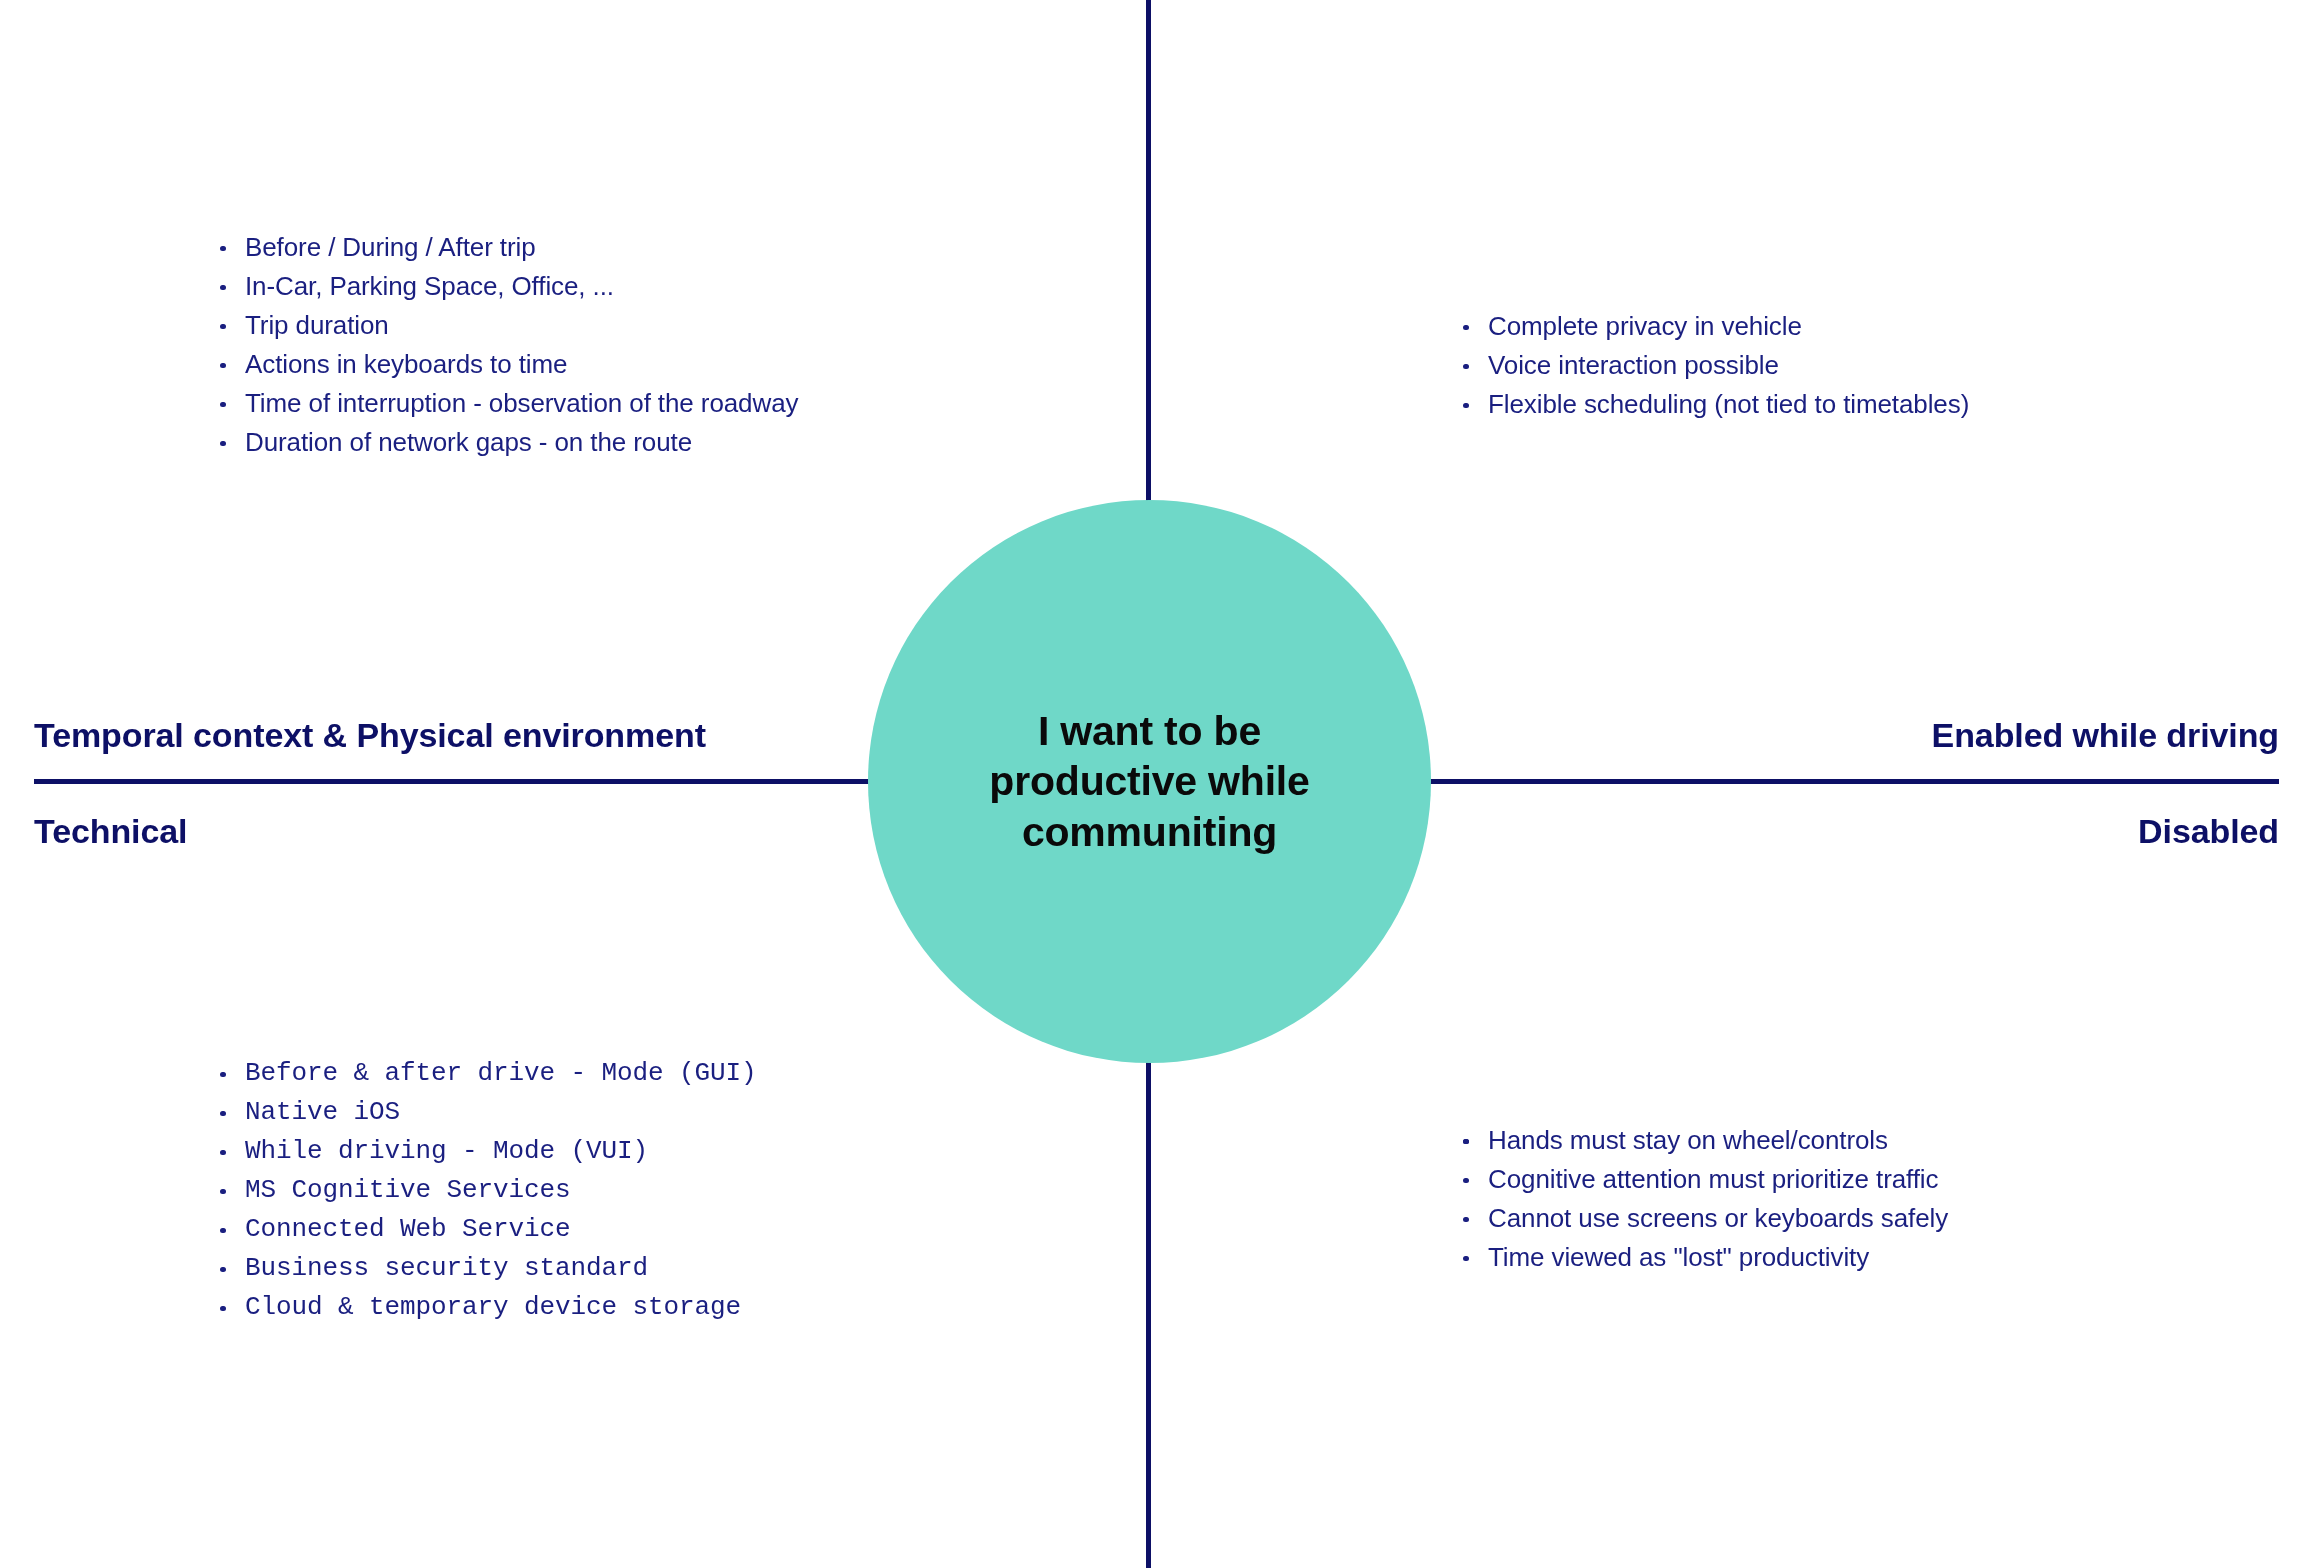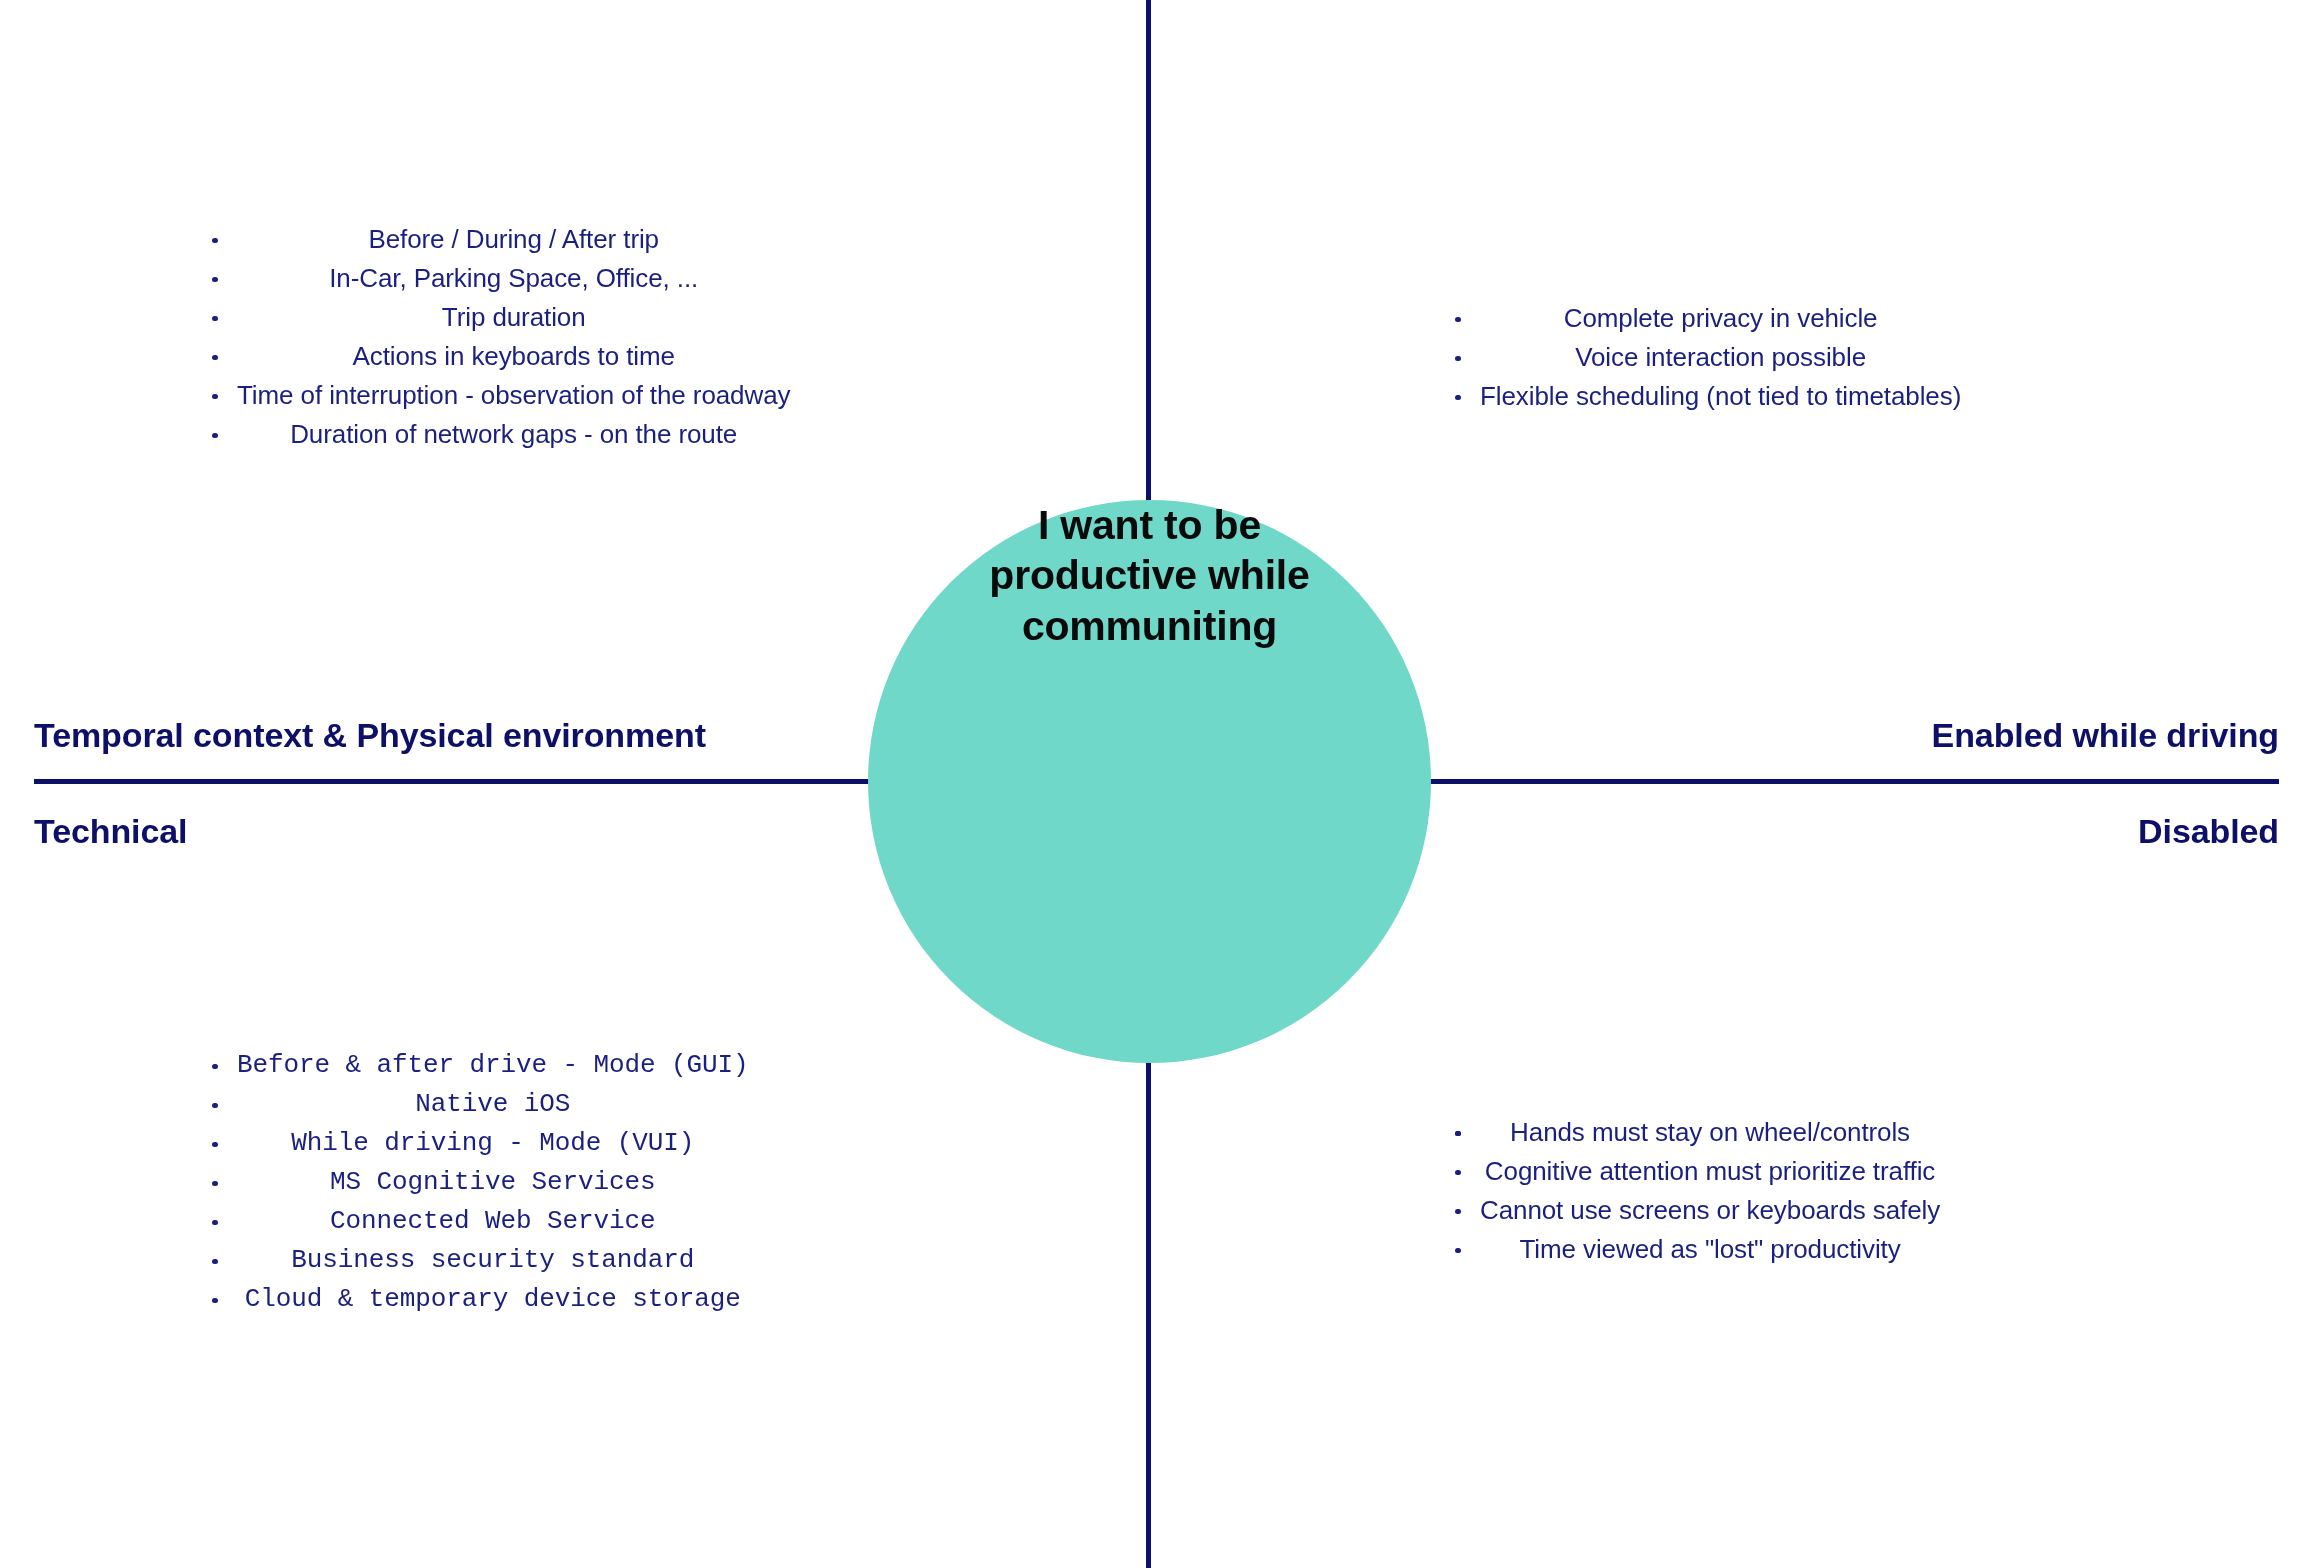--- a/index.html
+++ b/index.html
@@ -38,20 +38,21 @@
   
   .center-circle {
     position: absolute;
     left: 868px;
     top: 500px;
     width: 563px;
     height: 563px;
     border-radius: 50%;
     background: #6fd8c8;
     display: flex;
+    align-items: center;
     justify-content: center;
     z-index: 5;
   }
   .center-circle-text {
     width: 388px;
     text-align: center;
     font-size: 41px;
     line-height: 1.23;
     font-weight: 700;
     color: #0a0a0a;
@@ -70,25 +71,24 @@
     white-space: nowrap;
   }
   .axis-label.top-left     { left: 34px;  top: 716px; }
   .axis-label.bottom-left  { left: 34px;  top: 812px; }
   .axis-label.top-right    { right: 34px; top: 716px; text-align: right; margin-left: 33px; }
   .axis-label.bottom-right { right: 34px; top: 812px; text-align: center; }
 
   
   .bullet-list {
     position: absolute;
-    margin: 8px;
+    margin: 16px;
     padding: 0;
     list-style: none;
     z-index: 3;
-    text-align: center;
   }
   .bullet-list li {
     position: relative;
     font-size: 26px;
     line-height: 39px;
     color: #1a1f80;
     padding-left: 27px;
     white-space: nowrap;
     letter-spacing: -0.1px;
   }

